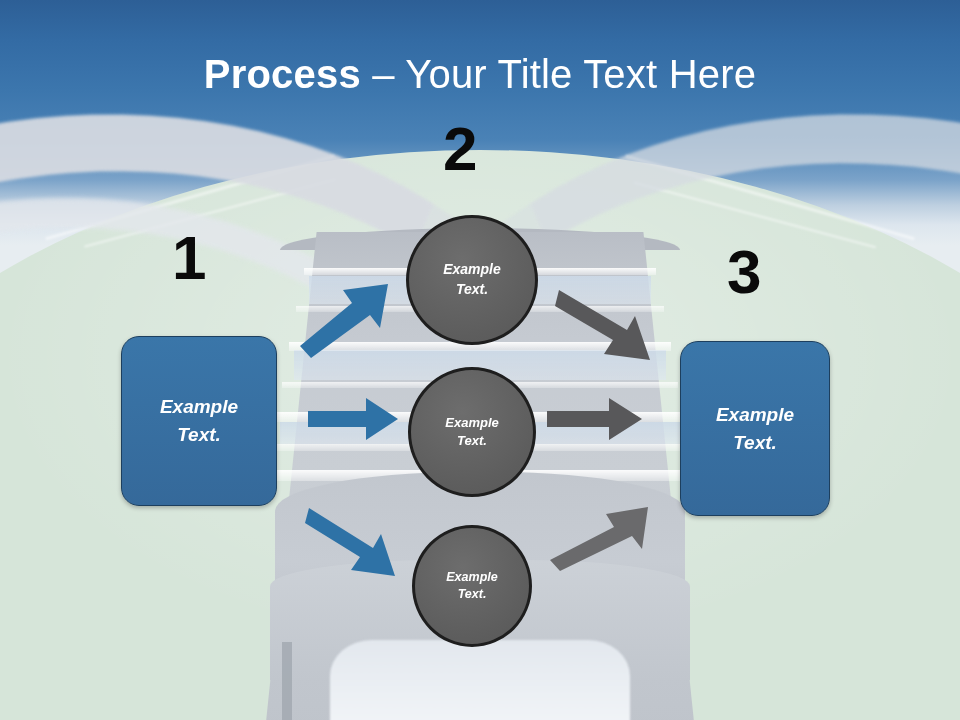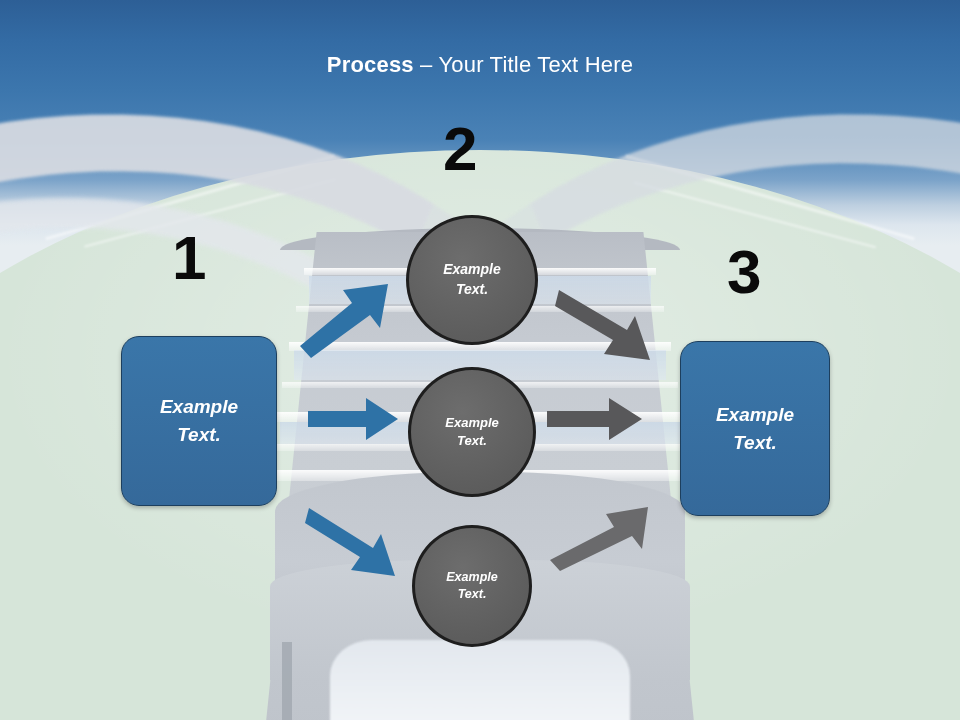--- a/index.html
+++ b/index.html
@@ -215,21 +215,21 @@
 
   
 
   .title {
     position: absolute;
     left: 0;
     top: 52px;
     width: 960px;
     text-align: center;
     color: #ffffff;
-    font-size: 22px;
+    font-size: 40px;
     letter-spacing: .2px;
     white-space: pre;
   }
   .title .bold { font-weight: bold; }
 
   .step-num {
     position: absolute;
     color: #0a0a0a;
     font-weight: bold;
     font-size: 62px;

